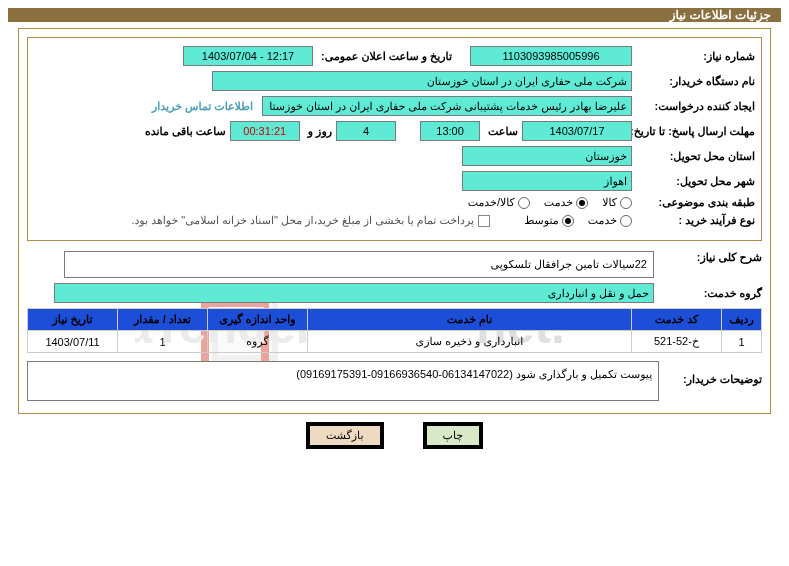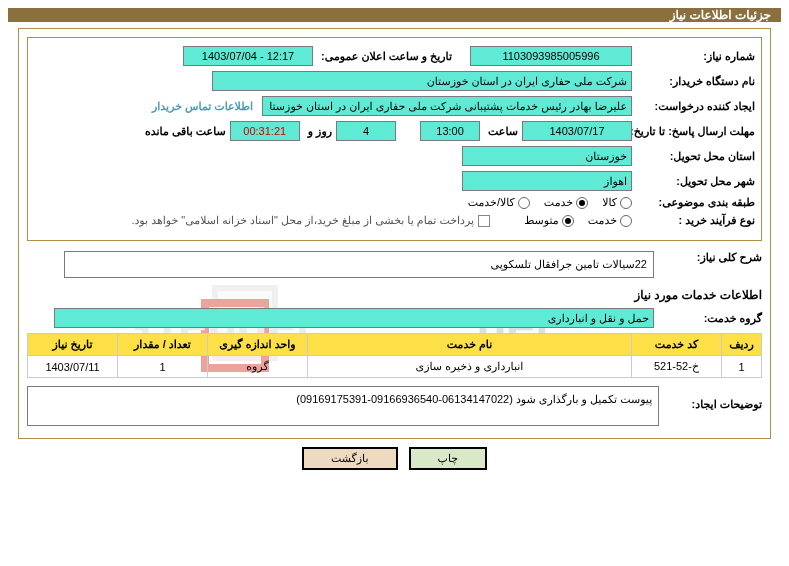--- a/index.html
+++ b/index.html
@@ -23,29 +23,29 @@
 
 .radio { display: inline-flex; align-items: center; gap: 3px; margin-left: 10px; }
 .radio-circle { width: 12px; height: 12px; border: 1px solid #666; border-radius: 50%; display: inline-block; position: relative; background: #fff; }
 .radio-circle.sel::after { content: ""; position: absolute; top: 2px; left: 2px; width: 6px; height: 6px; background: #000; border-radius: 50%; }
 .chk { width: 12px; height: 12px; border: 1px solid #888; display: inline-block; background: #fff; }
 
 .section-title { font-weight: bold; font-size: 12px; margin: 10px 0 6px 0; text-align: right; }
 
 table.data { width: 100%; border-collapse: collapse; margin-top: 4px; }
 table.data th, table.data td { border: 1px solid #ccc; padding: 4px 6px; font-size: 11px; text-align: center; }
-table.data th { background: #fde047; font-weight: bold; }
+table.data th { background: #1d4ed8; font-weight: bold; }
 
 .big-field { border: 1px solid #7a7a7a; background: #fff; padding: 6px; min-height: 20px; font-size: 11px; text-align: right; width: 590px; }
 
 .notes-row { display: flex; align-items: flex-start; margin-top: 8px; }
 .notes-box { border: 1px solid #7a7a7a; background: #fff; padding: 6px; min-height: 40px; width: 640px; font-size: 11px; text-align: right; }
 
 .btn-bar { text-align: center; margin: 6px 0 10px 0; }
-.btn { display: inline-block; border: 2px solid #000000; padding: 3px 27px; font-size: 11px; margin: 0 4px; cursor: pointer; }
+.btn { display: inline-block; border: 4px solid #000000; padding: 3px 16px; font-size: 11px; margin: 0 18px; cursor: pointer; }
 .btn.print { background: #d9e8c7; }
 .btn.back { background: #eddac0; }
 </style>
 </head>
 <body>
 
 <div class="page">
 
   <div class="watermark">
     <svg width="520" height="120" viewBox="0 0 520 120">
@@ -136,21 +136,20 @@
           <span style="color:#555">پرداخت تمام یا بخشی از مبلغ خرید،از محل "اسناد خزانه اسلامی" خواهد بود.</span>
         </span>
       </div>
     </div>
 
     <div class="row" style="align-items:flex-start">
       <span class="lbl" style="width:100px">شرح کلی نیاز:</span>
       <div class="big-field">22سیالات تامین جرافقال تلسکوپی</div>
     </div>
 
-    <div class="section-title">اطلاعات خدمات مورد نیاز</div>
 
     <div class="row">
       <span class="lbl" style="width:100px">گروه خدمت:</span>
       <span class="fld" style="width:600px">حمل و نقل و انبارداری</span>
     </div>
 
     <table class="data">
       <thead>
         <tr>
           <th style="width:40px">ردیف</th>
@@ -167,21 +166,21 @@
           <td>خ-52-521</td>
           <td>انبارداری و ذخیره سازی</td>
           <td>گروه</td>
           <td>1</td>
           <td>1403/07/11</td>
         </tr>
       </tbody>
     </table>
 
     <div class="notes-row">
-      <span class="lbl" style="width:100px;padding-top:12px">توضیحات ایجاد:</span>
+      <span class="lbl" style="width:100px;padding-top:12px">توضیحات خریدار:</span>
       <div class="notes-box">پیوست تکمیل و بارگذاری شود (06134147022-09166936540-09169175391)</div>
     </div>
 
   </div>
 
   <div class="btn-bar">
     <span class="btn print">چاپ</span>
     <span class="btn back">بازگشت</span>
   </div>
 

